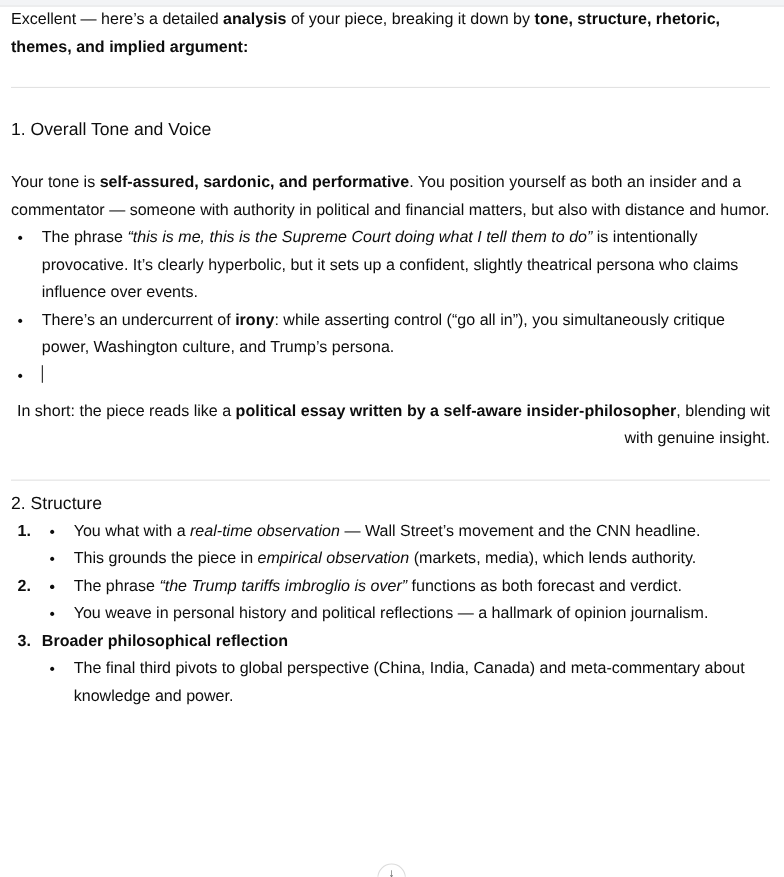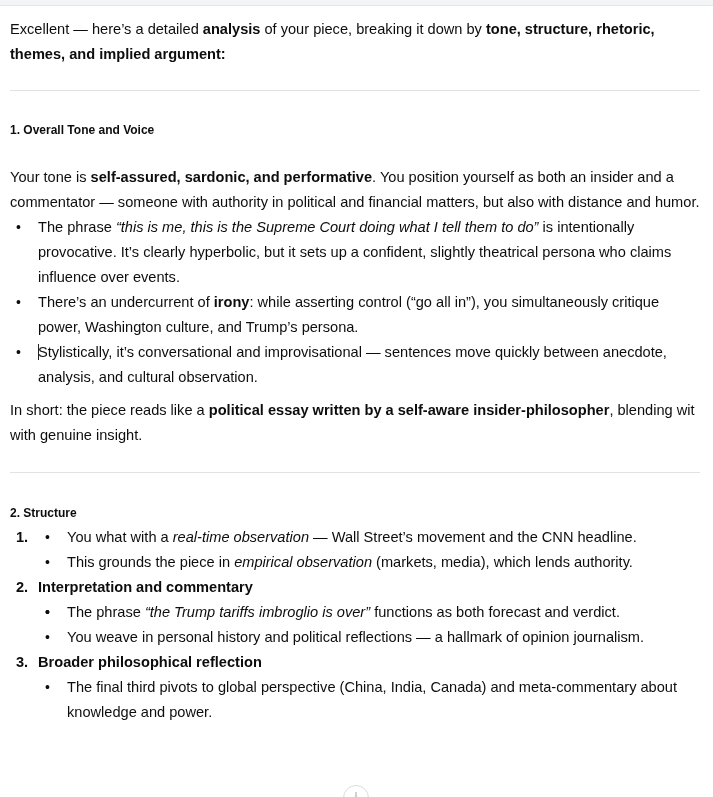--- a/index.html
+++ b/index.html
@@ -7,21 +7,21 @@
       width: 713px; height: 797px; overflow: hidden; background: #ffffff;
       font-family: "Liberation Sans", sans-serif; color: #0d0d0d;
       font-size: 14.6px; position: relative;
     }
     .topband { position: absolute; left: 0; top: 0; width: 713px; height: 5px; background: #f3f4f6; border-bottom: 1px solid #e6e6e6; }
     .content { position: absolute; left: 10px; top: 6px; width: 690px; }
     p { margin: 0; line-height: 25px; }
     b { font-weight: bold; }
     i { font-style: italic; }
     hr { border: none; border-top: 1px solid #e2e2e2; margin: 0; }
-    h3 { margin: 0; font-size: 12px; font-weight: bold; line-height: 24px; }
+    h3 { margin: 0; font-size: 16px; font-weight: normal; line-height: 24px; }
     ul { margin: 0; padding: 0; list-style: none; }
     ol { margin: 0; padding: 0; list-style: none; }
     .bl { position: relative; padding-left: 28px; line-height: 25px; }
     .bl .dot { position: absolute; left: 6px; top: 0; font-size: 14px; }
     .ol-item { position: relative; padding-left: 28px; line-height: 25px; }
     .ol-item .num { position: absolute; left: 6px; top: 0; font-weight: bold; }
     .sub { margin-left: 0; }
     .sub .bl { padding-left: 57px; }
     .sub .bl .dot { left: 35px; }
     .cursor { display: inline-block; width: 1px; height: 16px; background: #222; vertical-align: -3px; margin-right: -1px; }
@@ -31,21 +31,21 @@
       display: flex; justify-content: center; align-items: flex-start;
       font-size: 11px; color: #444; line-height: 12px; padding-top: 2px; box-sizing: border-box;
     }
   </style>
 </head>
 <body>
 
 <div class="topband"></div>
 
 <div class="content">
-  <p style="margin-top:11px;">
+  <p style="margin-top:0px;">
     <span>Excellent — here’s a detailed </span><b>analysis</b><span> of your piece, breaking it down by </span><b>tone, structure, rhetoric, themes, and implied argument:</b>
   </p>
 
   <hr style="margin-top:23px;">
 
   <h3 style="margin-top:27px;">1. Overall Tone and Voice</h3>
 
   <p style="margin-top:23px;">
     <span>Your tone is </span><b>self-assured, sardonic, and performative</b><span>. You position yourself as both an insider and a commentator — someone with authority in political and financial matters, but also with distance and humor.</span>
   </p>
@@ -54,50 +54,49 @@
     <li class="bl">
       <span class="dot">•</span>
       <span>The phrase </span><i>“this is me, this is the Supreme Court doing what I tell them to do”</i><span> is intentionally provocative. It’s clearly hyperbolic, but it sets up a confident, slightly theatrical persona who claims influence over events.</span>
     </li>
     <li class="bl">
       <span class="dot">•</span>
       <span>There’s an undercurrent of </span><b>irony</b><span>: while asserting control (“go all in”), you simultaneously critique power, Washington culture, and Trump’s persona.</span>
     </li>
     <li class="bl">
       <span class="dot">•</span>
-      <span class="cursor"></span><span>Stylistically, it’s conversational and improvisational — sentences move quickly between anecdote, analysis, and cultural observation.</span>
+      <span class="cursor"></span>
     </li>
   </ul>
 
-  <p style="margin-top:8px;">
+  <p style="margin-top:8px;text-align:right;">
     <span>In short: the piece reads like a </span><b>political essay written by a self-aware insider-philosopher</b><span>, blending wit with genuine insight.</span>
   </p>
 
   <hr style="margin-top:24px;">
 
-  <h3 style="margin-top:28px;">2. Structure</h3>
+  <h3 style="margin-top:10px;">2. Structure</h3>
 
 
   <ol style="margin-top:0px;">
     <li class="ol-item">
       <span class="num">1.</span>
     </li>
     <ul class="sub">
       <li class="bl">
         <span class="dot">•</span>
         <span>You what with a </span><i>real-time observation</i><span> — Wall Street’s movement and the CNN headline.</span>
       </li>
       <li class="bl">
         <span class="dot">•</span>
         <span>This grounds the piece in </span><i>empirical observation</i><span> (markets, media), which lends authority.</span>
       </li>
     </ul>
     <li class="ol-item">
       <span class="num">2.</span>
-      <b>Interpretation and commentary</b>
     </li>
     <ul class="sub">
       <li class="bl">
         <span class="dot">•</span>
       </li>
       <li class="bl">
         <span class="dot">•</span>
         <span>The phrase </span><i>“the Trump tariffs imbroglio is over”</i><span> functions as both forecast and verdict.</span>
       </li>
       <li class="bl">

